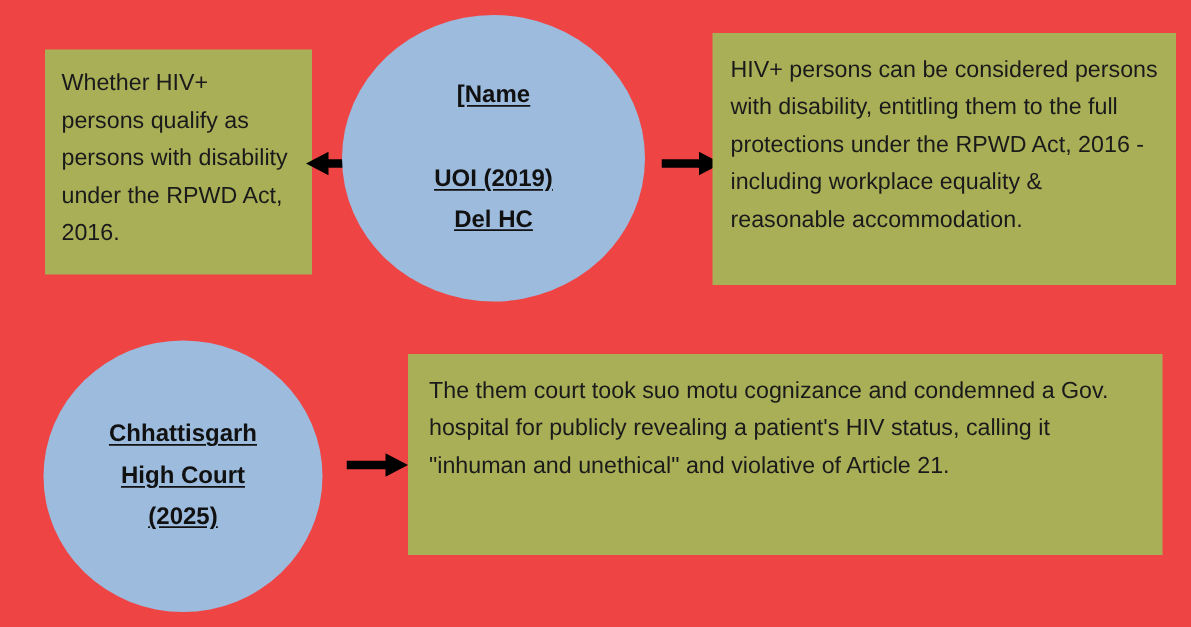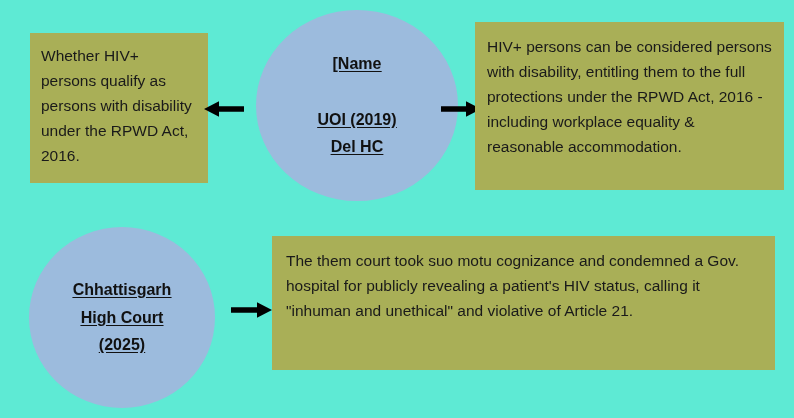--- a/index.html
+++ b/index.html
@@ -7,21 +7,21 @@
     padding: 0;
     background: #ffffff;
   }
   body {
     font-family: "Liberation Sans", sans-serif;
   }
   #canvas {
     position: relative;
     width: 794px;
     height: 418px;
-    background: #5eead4;
+    background: #ef4444;
     overflow: hidden;
   }
 
   
   .olive-box {
     position: absolute;
     background: #a9af57;
     color: #1a1a1a;
     box-sizing: border-box;
     font-size: 15.5px;
@@ -72,21 +72,21 @@
     text-decoration: underline;
     text-underline-offset: 2px;
     font-family: "Liberation Sans", sans-serif;
   }
   .blue-circle .label {
     padding: 0 14px;
     text-decoration: underline;
   }
 
   #case-circle {
-    left: 256px;
+    left: 228px;
     top: 10px;
     width: 202px;
     height: 191px;
     justify-content: center;
   }
   #court-circle {
     left: 29px;
     top: 227px;
     width: 186px;
     height: 181px;

